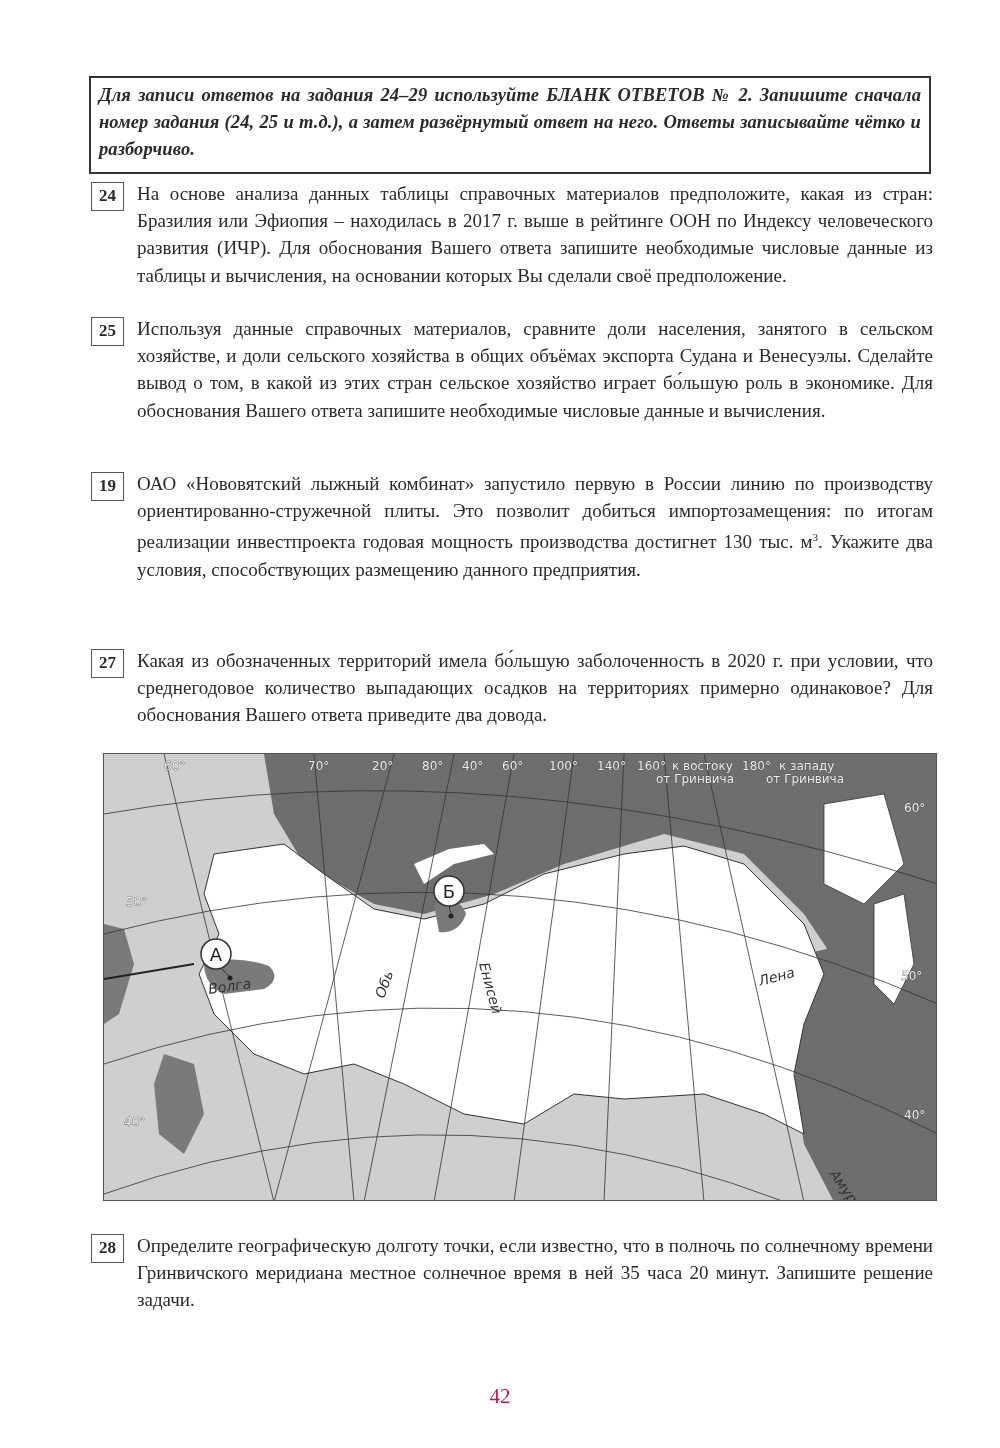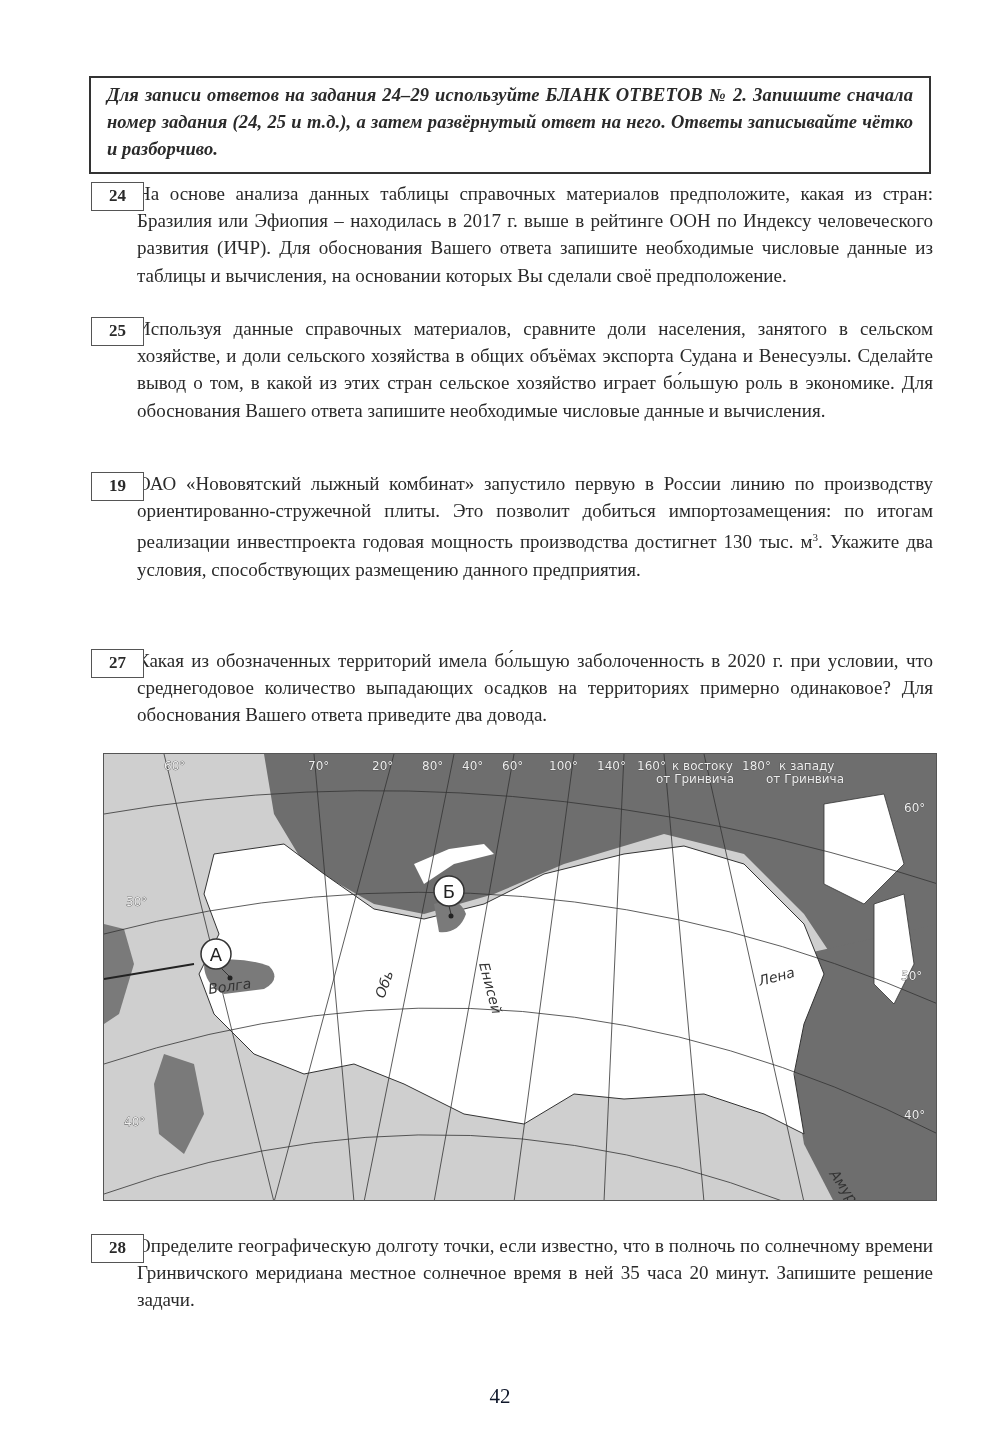--- a/index.html
+++ b/index.html
@@ -1,33 +1,33 @@
 <!DOCTYPE html>
 <html><head>
 <meta charset="utf-8">
 <style>
   html, body { margin: 0; padding: 0; background: #fff; }
   body { width: 1000px; height: 1448px; position: relative; overflow: hidden;
          font-family: "Liberation Serif", "DejaVu Serif", serif; color: #2a2a2a; }
   .instr { position: absolute; left: 89px; top: 76px; width: 842px; height: 98px;
-           border: 2px solid #333; box-sizing: border-box; padding: 4px 16px;
+           border: 2px solid #333; box-sizing: border-box; padding: 4px 8px;
            font-style: italic; font-weight: bold; font-size: 18.5px; line-height: 27px;
            text-align: justify; letter-spacing: 0.1px; }
   .task { position: absolute; left: 91px; width: 842px; }
-  .num { position: absolute; left: 0; top: 2px; width: 53px; height: 29px;
+  .num { position: absolute; left: 0; top: 2px; width: 33px; height: 29px;
          border: 1.5px solid #555; box-sizing: border-box; font-weight: bold;
          font-size: 17px; text-align: center; line-height: 26px; background: #fff; }
   .text { margin-left: 46px; font-size: 19px; line-height: 27.2px; text-align: justify;
           text-align-last: left; }
   .text sup { font-size: 11px; }
   .mapbox { position: absolute; left: 103px; top: 753px; width: 834px; height: 448px;
             border: 1.5px solid #555; box-sizing: border-box; overflow: hidden; background: #cfcfcf; }
   .mapbox svg { display: block; }
   .pagenum { position: absolute; left: 0; width: 1000px; top: 1384px; text-align: center;
-             font-size: 21px; color: #0f172a; }
+             font-size: 21px; color: #be185d; }
   .deg { font-family: "DejaVu Sans", sans-serif; font-size: 12px; fill: #eee;
          stroke: #444; stroke-width: 0.6px; paint-order: stroke; }
   .maplbl { font-family: "DejaVu Sans", sans-serif; font-style: italic; font-size: 14px; fill: #333; }
 </style>
 </head>
 <body>
 
 <div class="instr">Для записи ответов на задания 24–29 используйте БЛАНК ОТВЕТОВ № 2. Запишите сначала номер задания (24, 25 и т.д.), а затем развёрнутый ответ на него. Ответы записывайте чётко и разборчиво.</div>
 
 <div class="task" style="top:180px">

